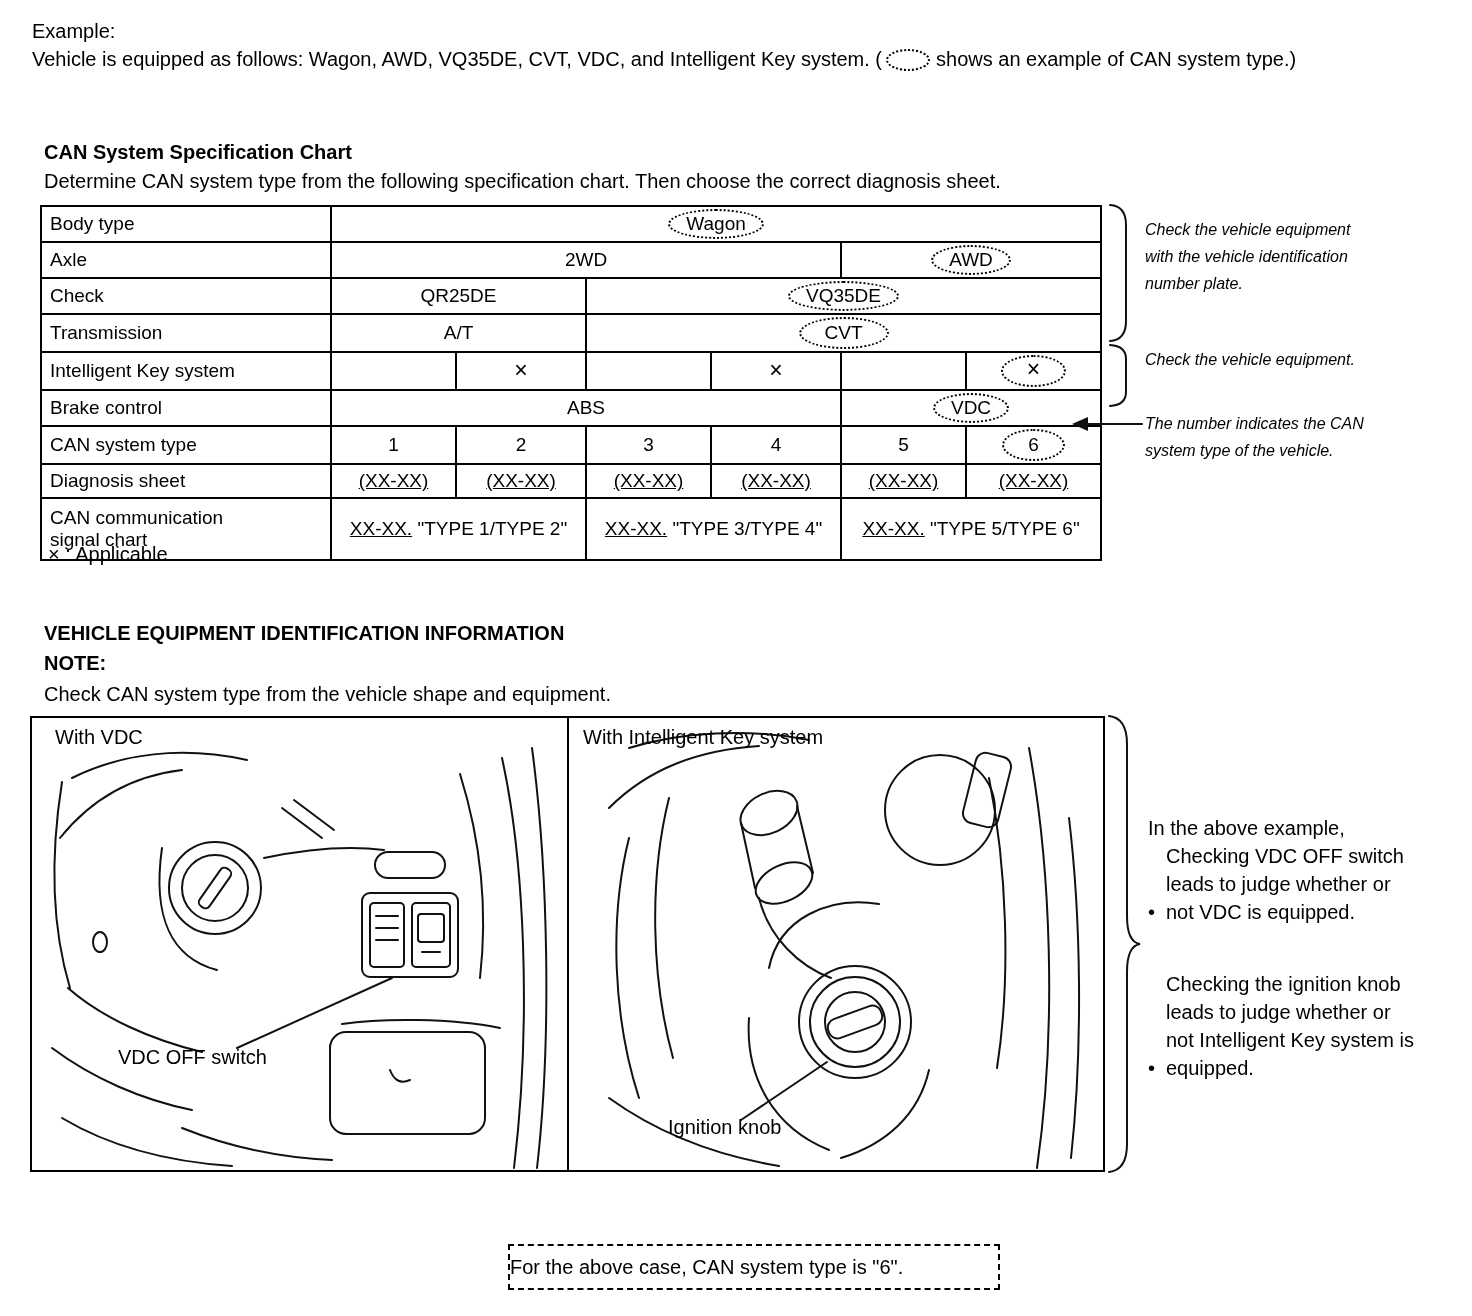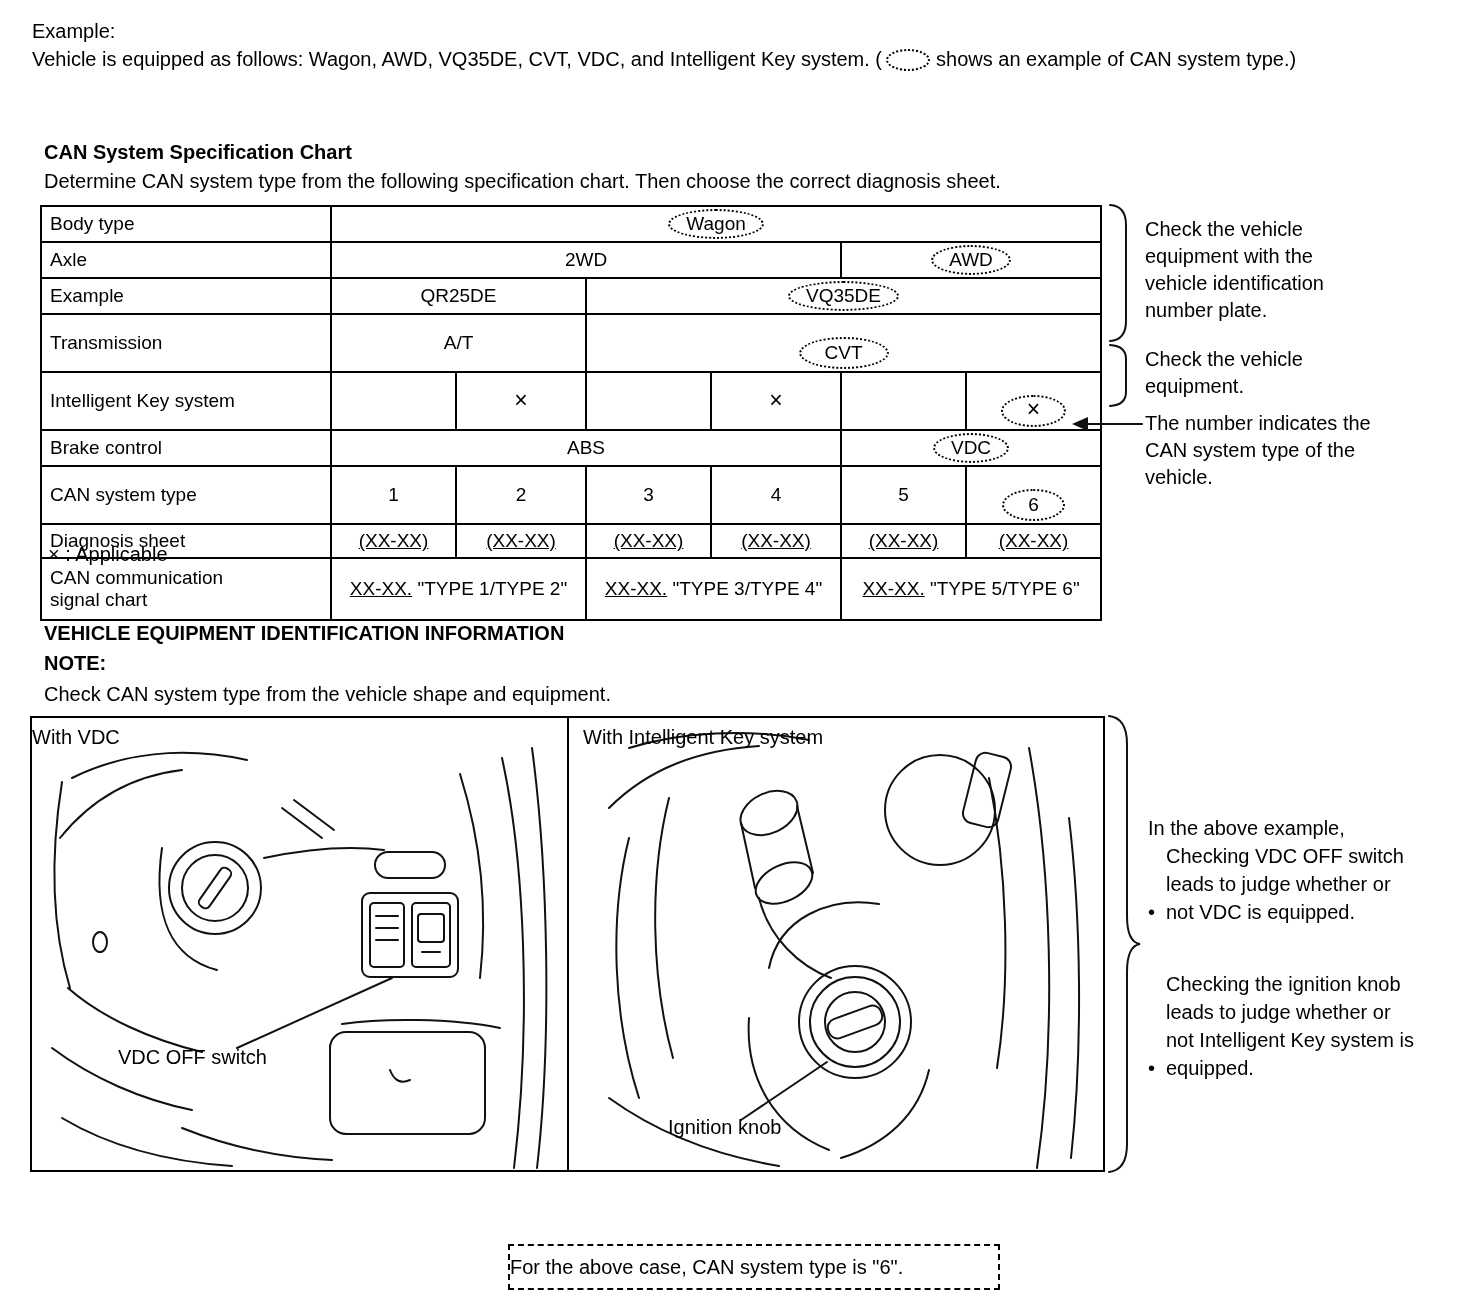--- a/index.html
+++ b/index.html
@@ -29,40 +29,40 @@
     border-collapse:collapse; table-layout:fixed; }
   table.spec td { border:2px solid #000; font-size:19px; height:34px;
     padding:2px 8px; vertical-align:middle; }
   td.lbl { text-align:left; }
   td.val { text-align:center; padding:2px 2px; }
   tr.sig td { height:62px; }
   .lblwrap { display:inline-block; max-width:195px; }
   .uline { text-decoration:underline; }
   .oval { display:inline-block; border:2px dotted #000; border-radius:50%;
     padding:1px 16px; line-height:24px; }
-  .oval.wide { padding:2px 24px;margin-top:20px; }
+  .oval.wide { padding:2px 24px; }
   .xmark { font-size:23px; line-height:20px; }
 
   
-  .ann { position:absolute; font-size:20px; line-height:27px; }
+  .ann { position:absolute; font-size:16px; line-height:27px;font-style:italic; }
   #ann1 { left:1145px; top:216px; width:215px; }
   #ann2 { left:1145px; top:346px; width:215px; }
   #ann3 { left:1145px; top:410px; width:248px; }
   #legend { left:48px; top:541px; }
 
   
   #equip-title { left:44px; top:620px; }
   #note-label  { left:44px; top:650px; }
   #note-text   { left:44px; top:681px; }
 
   #fig-box { left:30px; top:716px; width:1075px; height:456px;
     border:2px solid #000; }
   #fig-divider { left:567px; top:716px; height:456px; border-left:2px solid #000; width:0; }
   .fig-caption { position:absolute; font-size:20px; }
-  #cap-left  { left:32px;  top:726px; }
+  #cap-left  { left:55px;  top:726px; }
   #cap-right { left:583px; top:726px; }
   .callout-label { position:absolute; font-size:20px; }
   #callout-vdc  { left:118px; top:1046px; }
   #callout-knob { left:668px; top:1116px; }
 
   svg.lineart { position:absolute; }
   svg.lineart path, svg.lineart circle, svg.lineart rect, svg.lineart ellipse, svg.lineart line {
     fill:none; stroke:#111; stroke-width:2; stroke-linecap:round; }
 
   #side-note { left:1148px; top:814px; width:272px; font-size:20px; line-height:28px; }
@@ -108,21 +108,21 @@
       </td>
     </tr>
     <tr>
       <td class="lbl">Axle</td>
       <td class="val" colspan="4">2WD</td>
       <td class="val" colspan="2">
         <span class="oval">AWD</span>
       </td>
     </tr>
     <tr>
-      <td class="lbl">Example</td>
+      <td class="lbl">Check</td>
       <td class="val" colspan="2">QR25DE</td>
       <td class="val" colspan="4">
         <span class="oval">VQ35DE</span>
       </td>
     </tr>
     <tr>
       <td class="lbl">Transmission</td>
       <td class="val" colspan="2">A/T</td>
       <td class="val" colspan="4">
         <span class="oval wide">CVT</span>

